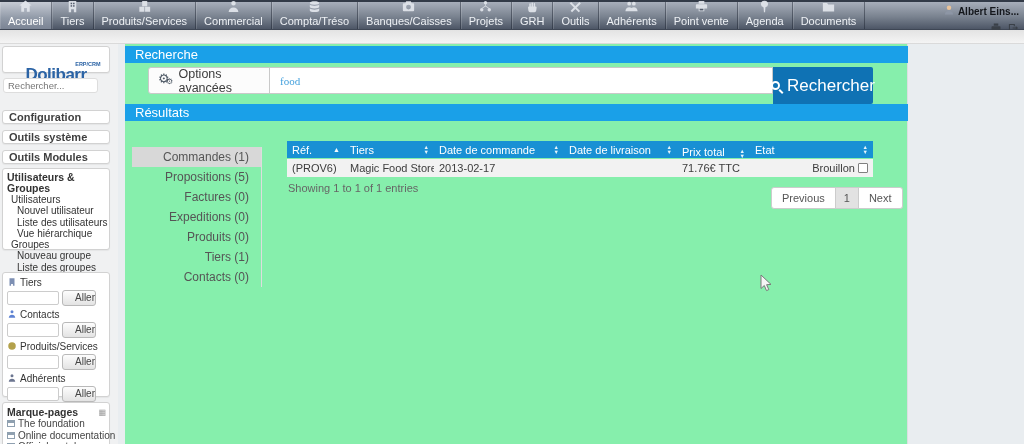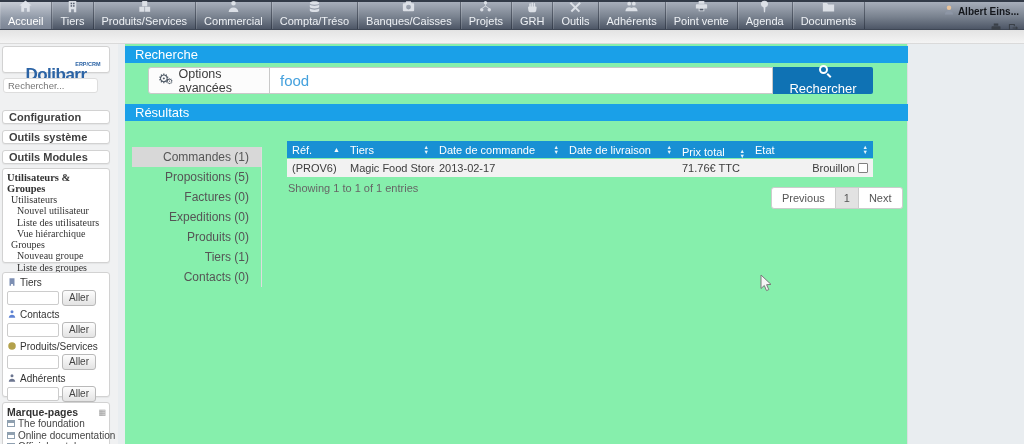--- a/index.html
+++ b/index.html
@@ -31,53 +31,53 @@
   .sbox { position:absolute; left:2px; width:108px; background:#fff;
     border:1px solid #d2d2d2; border-radius:3px; box-shadow:0 1px 1px rgba(0,0,0,.05); }
   #logo-box { top:2px; height:27px; text-align:center; padding-top:18px; }
   #logo-brand { font-size:17px; font-weight:bold; color:#2b63a5; letter-spacing:-.5px; position:relative; }
   #logo-sup { position:absolute; top:-4px; right:-14px; font-size:5.5px; font-weight:bold; color:#2b63a5; letter-spacing:0; }
   #sidebar-search { position:absolute; left:3px; top:34px; width:95px; height:15px;
     border:1px solid #ddd; border-radius:3px; font-size:9.5px; color:#777; padding:0 4px;
     font-family:"Liberation Sans",sans-serif; }
   .menu-box { height:14px; font-size:11px; font-weight:bold; color:#3f3f3f; padding:0 0 0 6px; line-height:13px; cursor:pointer; }
   #box-cfg { top:66px; } #box-sys { top:86px; } #box-mod { top:106px; }
-  #box-ug { top:124px; height:95px; padding:3px 16px 0 4px;font-family:Liberation Serif, serif; }
+  #box-ug { top:124px; height:82px; padding:3px 16px 0 4px; }
   #box-ug .ug-h { font-size:10.5px; font-weight:bold; color:#333; line-height:11px; }
   .ug-item { font-size:10px; color:#333; line-height:11.3px; white-space:nowrap; cursor:pointer; }
   .lv1 { padding-left:4px; } .lv2 { padding-left:10px; }
   #box-qs { top:228px; height:125px; padding:4px 4px 0 4px; }
   .qs-label { display:flex; align-items:center; gap:3px; font-size:10px; color:#333; height:11px; }
   .qs-row { display:flex; align-items:center; gap:3px; margin:2px 0 3px 0; }
   .qs-input { width:52px; height:14px; border:1px solid #ccc; border-radius:2px; }
   .qs-btn { height:16px; width:34px; font-size:10px; color:#444; background:linear-gradient(#fdfdfd,#e3e3e3);
-    border:1px solid #b9b9b9; border-radius:3px; line-height:14px; text-align:center; cursor:pointer; }
+    border:1px solid #b9b9b9; border-radius:3px; line-height:14px; text-align:right; cursor:pointer; }
   #box-bm { top:358px; height:90px; padding:3px 3px 0 4px; }
   #bm-head { display:flex; justify-content:space-between; align-items:center; }
   #bm-title { font-size:10.5px; font-weight:bold; color:#333; }
   .bm-item { display:flex; align-items:center; gap:3px; font-size:10px; color:#444; line-height:11.5px; cursor:pointer; white-space:nowrap; }
   .bm-ico { width:8px; height:7px; border:1px solid #8fa0b0; border-top:3px solid #8fa0b0; display:inline-block; flex:none; }
 
   
   #main { position:absolute; left:125px; top:44px; width:783px; bottom:0; background:#86efac; border-right:1px solid #dcdfe2; }
   .bluebar { position:absolute; left:0; width:783px; height:17px; background:#1aa0e8;
     color:#fff; font-size:13px; line-height:17px; padding-left:10px; }
   #bar-recherche { top:2px; } #bar-resultats { top:60px; }
 
   #searchform { position:absolute; left:23px; top:23px; width:725px; height:27px; display:flex; }
   #opt-box { width:122px; height:27px; background:#fcfcfc; border:1px solid #c9c9c9;
     border-radius:3px 0 0 3px; display:flex; align-items:center; gap:6px; padding-left:9px;
     font-size:12.5px; color:#3c3c3c; cursor:pointer; }
   #gears { position:relative; width:16px; height:16px; color:#4f5a66; }
   #gears .g1 { position:absolute; left:0; top:-2px; font-size:13px; }
   #gears .g2 { position:absolute; left:8px; top:4px; font-size:8px; }
   #query-input { flex:1; height:27px; border:1px solid #c9c9c9; border-left:none; background:#fff;
-    font-size:15px; color:#45a1dd; padding-left:10px; font-family:Liberation Sans, sans-serif; }
-  #search-btn { width:100px; height:27px; background:#0f72b4; border:none; border-radius:0 2px 2px 0;
-    color:#fff; font-size:13px; display:flex; align-items:center; justify-content:center; gap:7px; cursor:pointer;flex-direction:column; }
+    font-size:11px; color:#45a1dd; padding-left:10px; font-family:Liberation Serif, serif; }
+  #search-btn { width:100px; height:37px; background:#0f72b4; border:none; border-radius:0 2px 2px 0;
+    color:#fff; font-size:17px; display:flex; align-items:center; justify-content:center; gap:7px; cursor:pointer; }
   .mag { width:9px; height:9px; border:2px solid #fff; border-radius:50%; position:relative; flex:none; }
   .mag::after { content:''; position:absolute; width:2px; height:5px; background:#fff;
     transform:rotate(-45deg); left:7px; top:6px; }
 
   
   #cats { position:absolute; left:7px; top:103px; width:130px; border-right:1px solid #ddd; }
   .cat { height:20px; line-height:20px; text-align:right; padding-right:12px; font-size:12px; color:#555; cursor:pointer; white-space:nowrap; }
   .cat.selected { background:#d8d8d8; }
 
   

